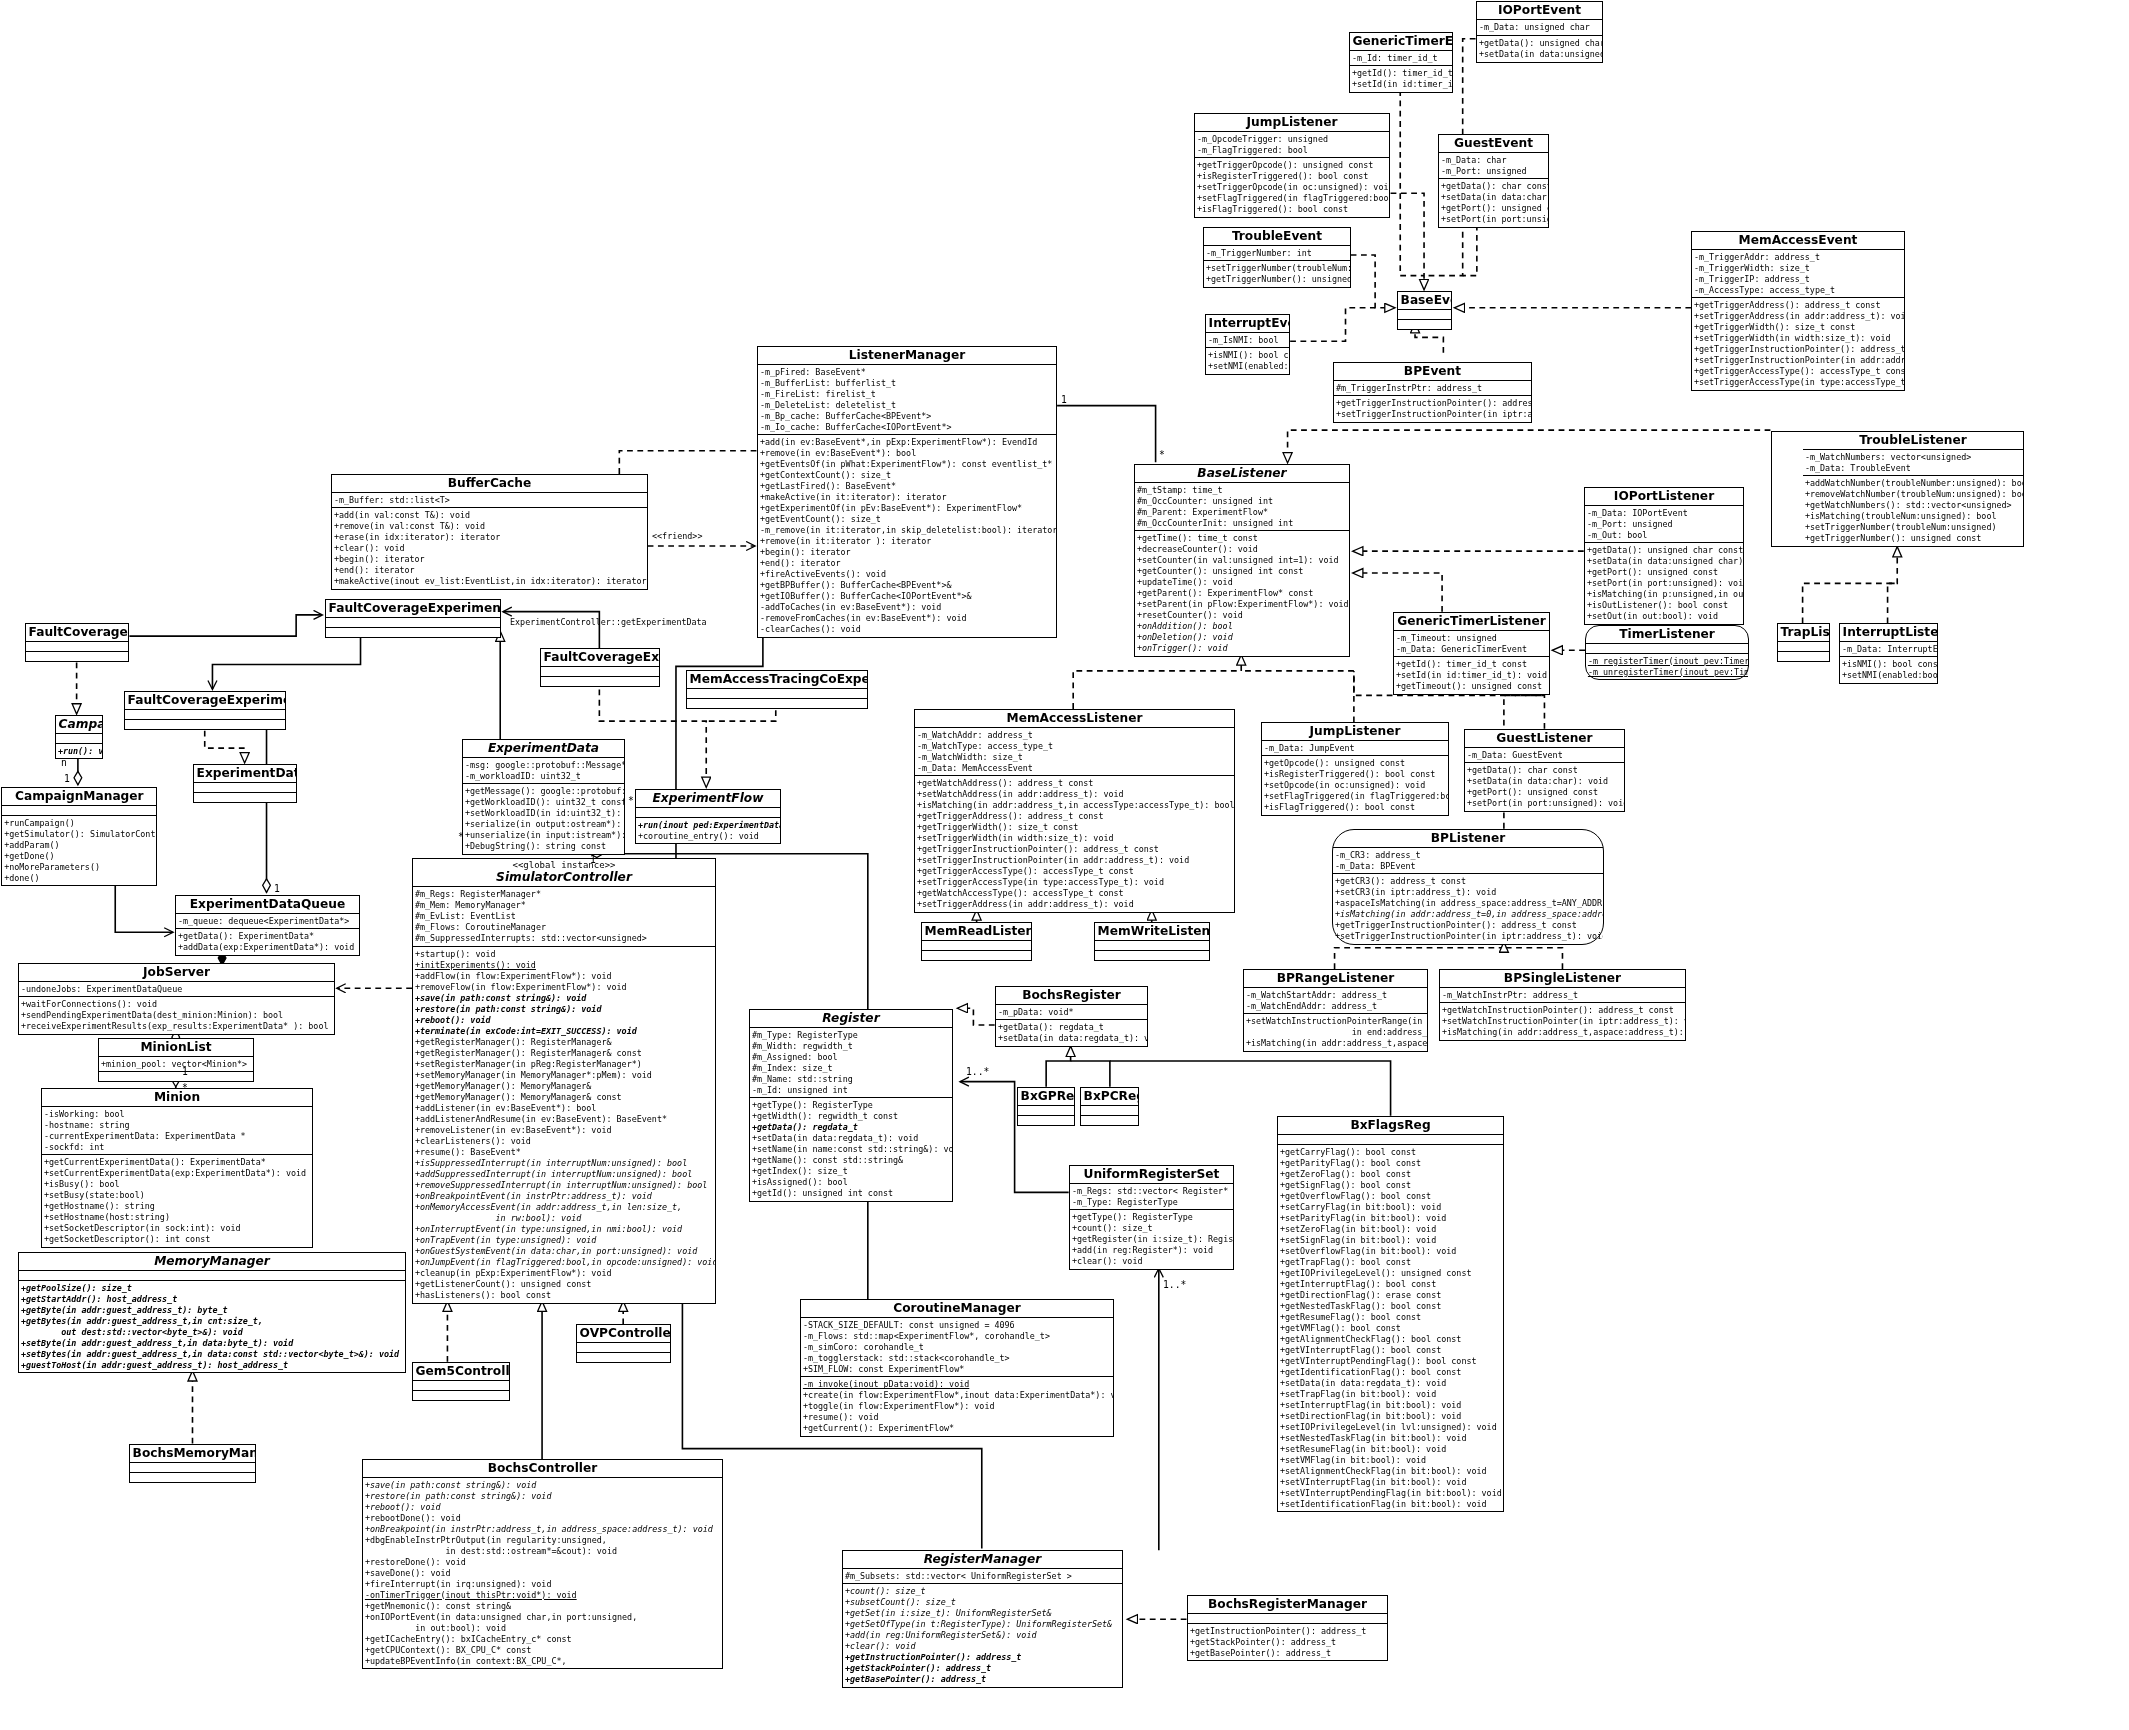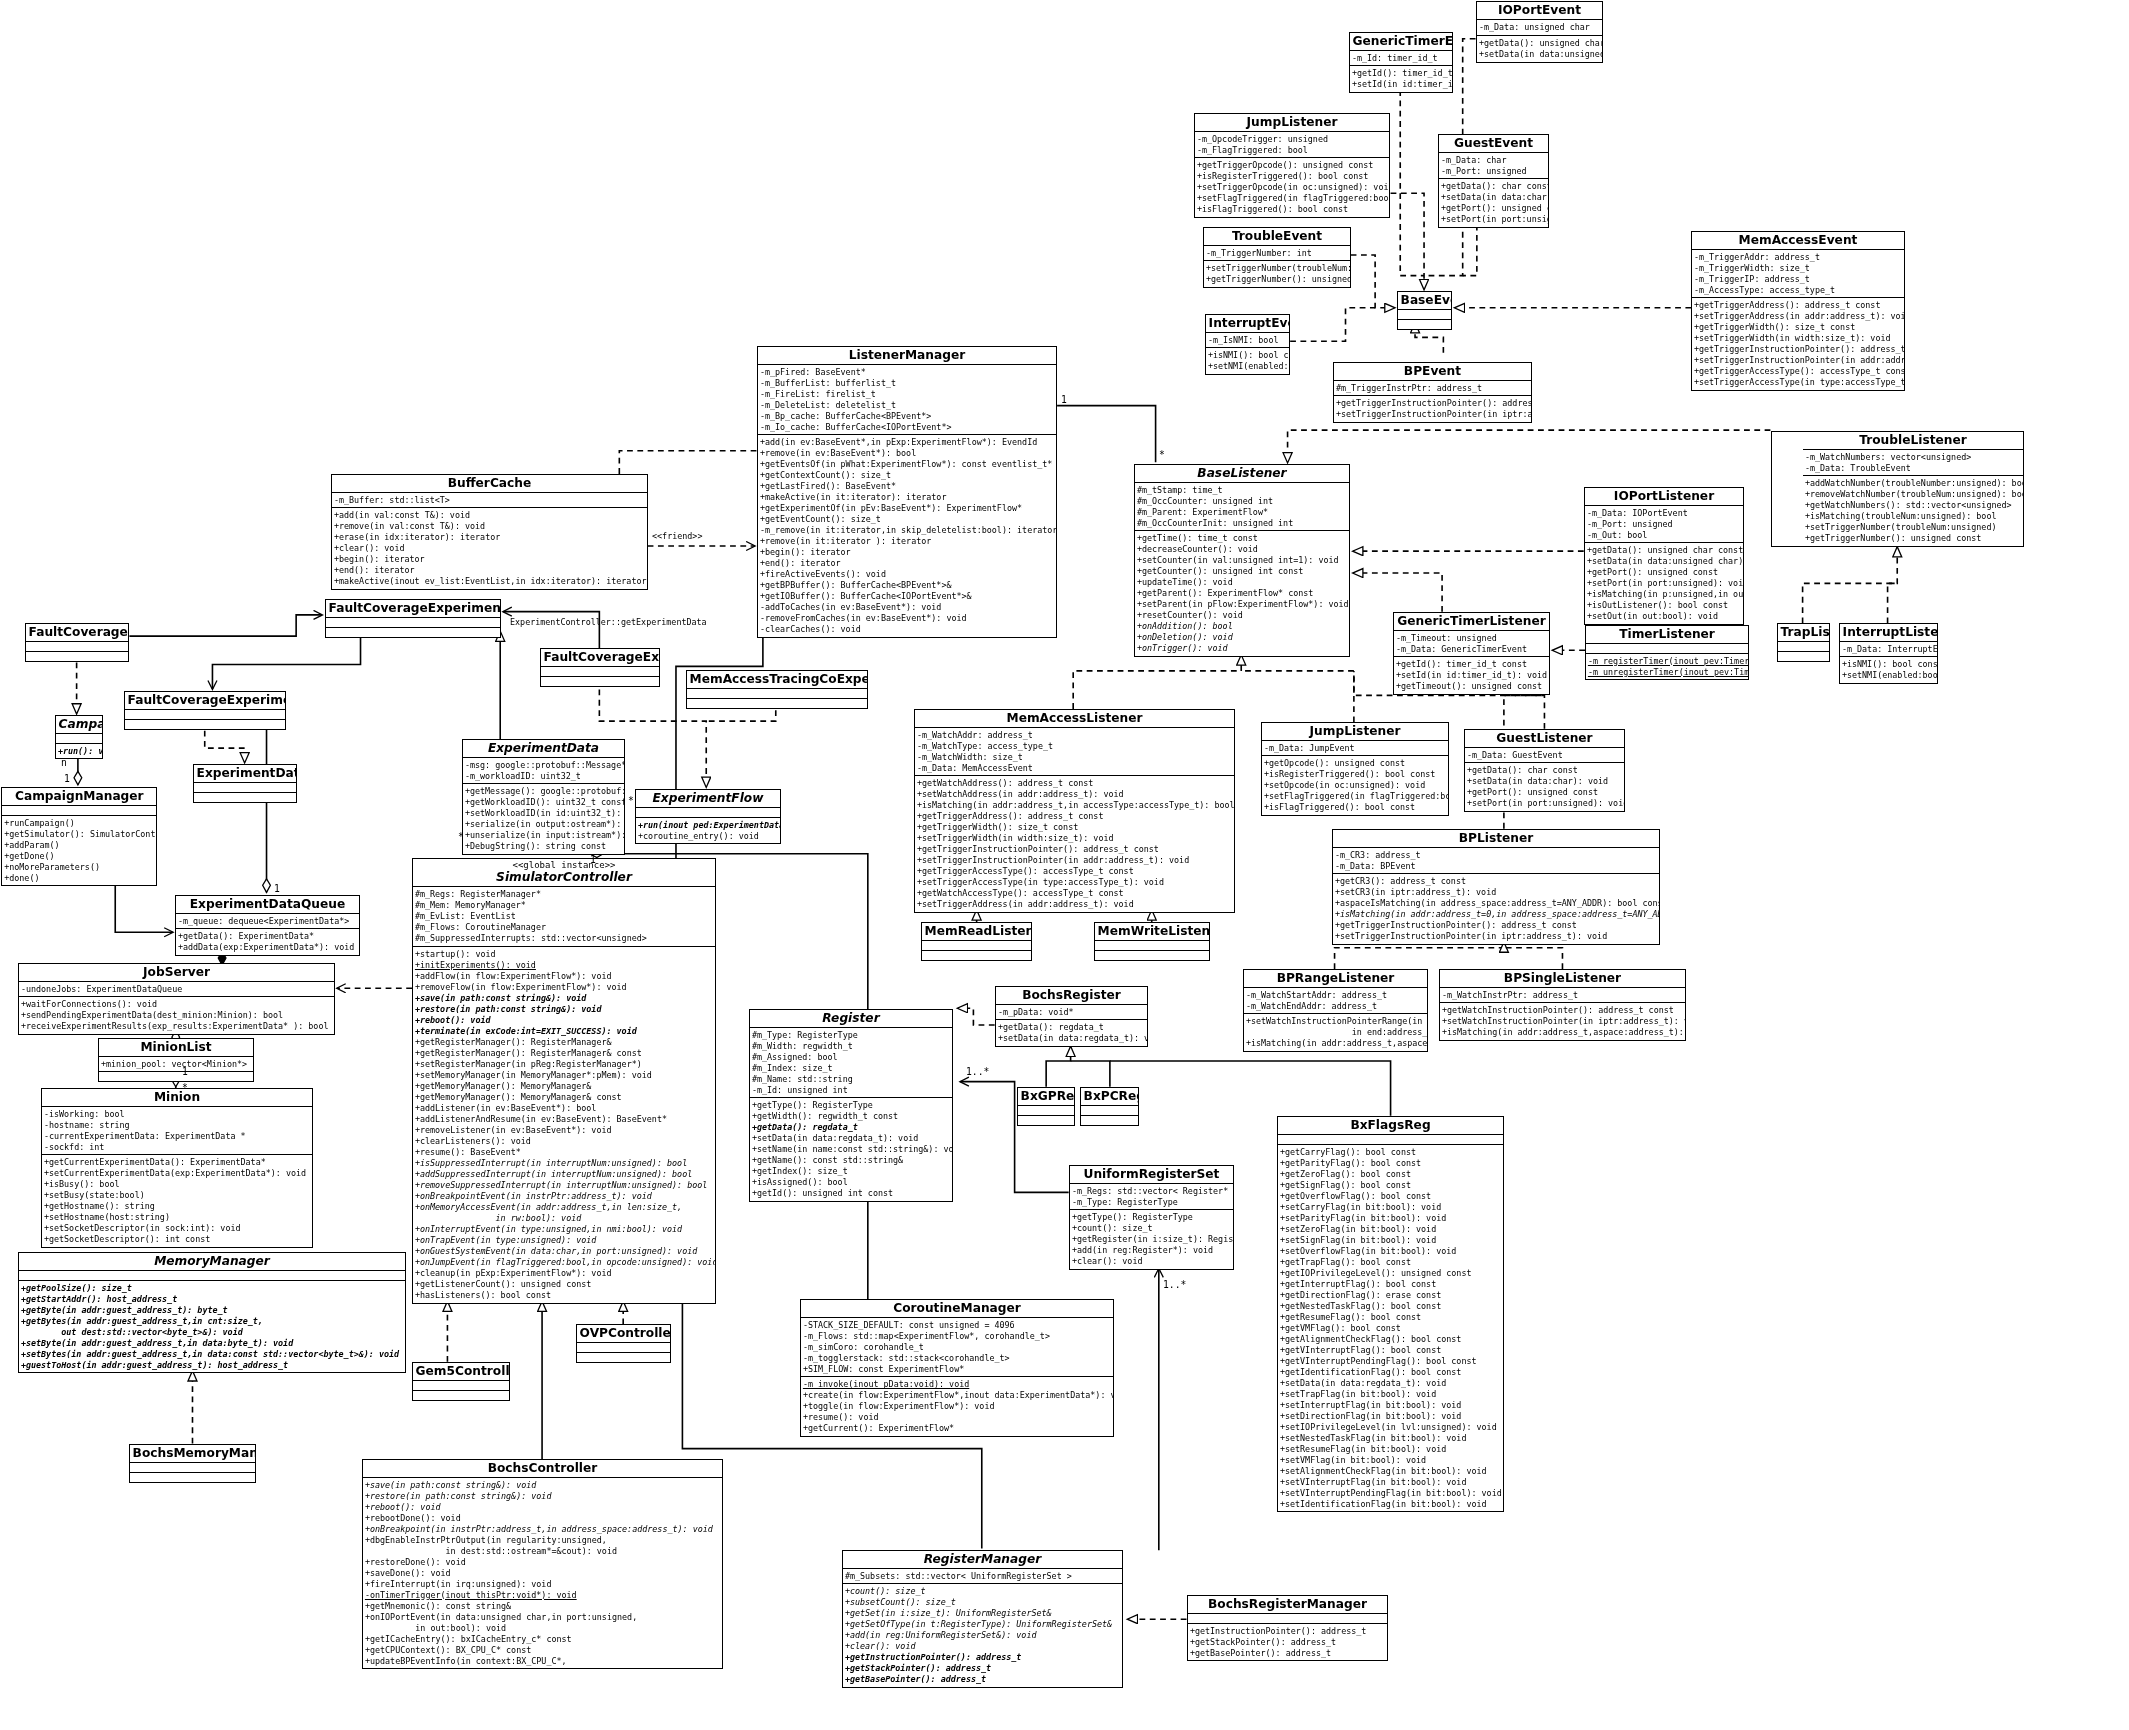--- a/index.html
+++ b/index.html
@@ -318,21 +318,21 @@
         <div class="sec">
           <div class="ln">+getData(): unsigned char const</div>
           <div class="ln">+setData(in data:unsigned char): void</div>
           <div class="ln">+getPort(): unsigned const</div>
           <div class="ln">+setPort(in port:unsigned): void</div>
           <div class="ln">+isMatching(in p:unsigned,in out:bool): bool const</div>
           <div class="ln">+isOutListener(): bool const</div>
           <div class="ln">+setOut(in out:bool): void</div>
         </div>
       </div>
-      <div class="cls" style="left: 1585px; top: 625px; width: 164px;">
+      <div class="cls" style="left: 1585px; top: 625px; width: 164px; border-radius: 14px;">
         <div class="ttl">
           <div>TimerListener</div>
         </div>
         <div class="sec"></div>
         <div class="sec">
           <div class="ln u">-m_registerTimer(inout pev:TimerEvent*): timer_id_t</div>
           <div class="ln u">-m_unregisterTimer(inout pev:TimerEvent*): bool</div>
         </div>
       </div>
       <div class="cls" style="left: 1777px; top: 623px; width: 53px;">
@@ -415,21 +415,21 @@
         <div class="sec">
           <div class="ln">-m_Data: GuestEvent</div>
         </div>
         <div class="sec">
           <div class="ln">+getData(): char const</div>
           <div class="ln">+setData(in data:char): void</div>
           <div class="ln">+getPort(): unsigned const</div>
           <div class="ln">+setPort(in port:unsigned): void</div>
         </div>
       </div>
-      <div class="cls" style="left: 1332px; top: 829px; width: 328px;">
+      <div class="cls" style="left: 1332px; top: 829px; width: 272px; border-radius: 22px;">
         <div class="ttl">
           <div>BPListener</div>
         </div>
         <div class="sec">
           <div class="ln">-m_CR3: address_t</div>
           <div class="ln">-m_Data: BPEvent</div>
         </div>
         <div class="sec">
           <div class="ln">+getCR3(): address_t const</div>
           <div class="ln">+setCR3(in iptr:address_t): void</div>

